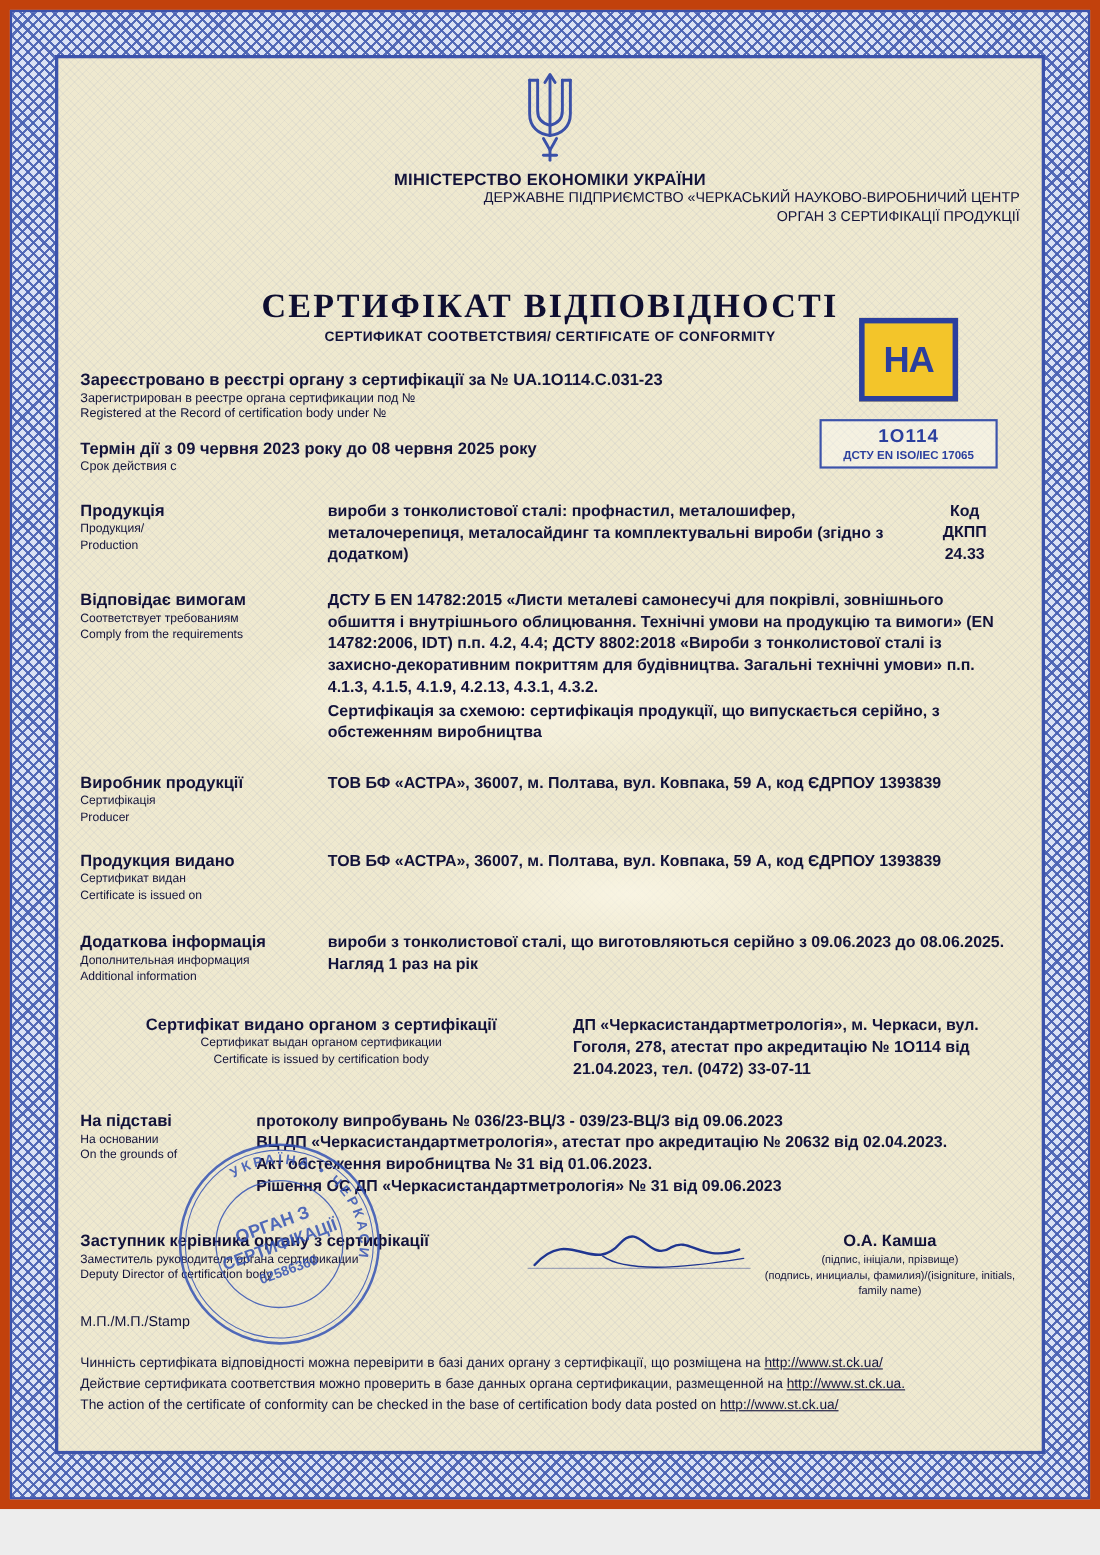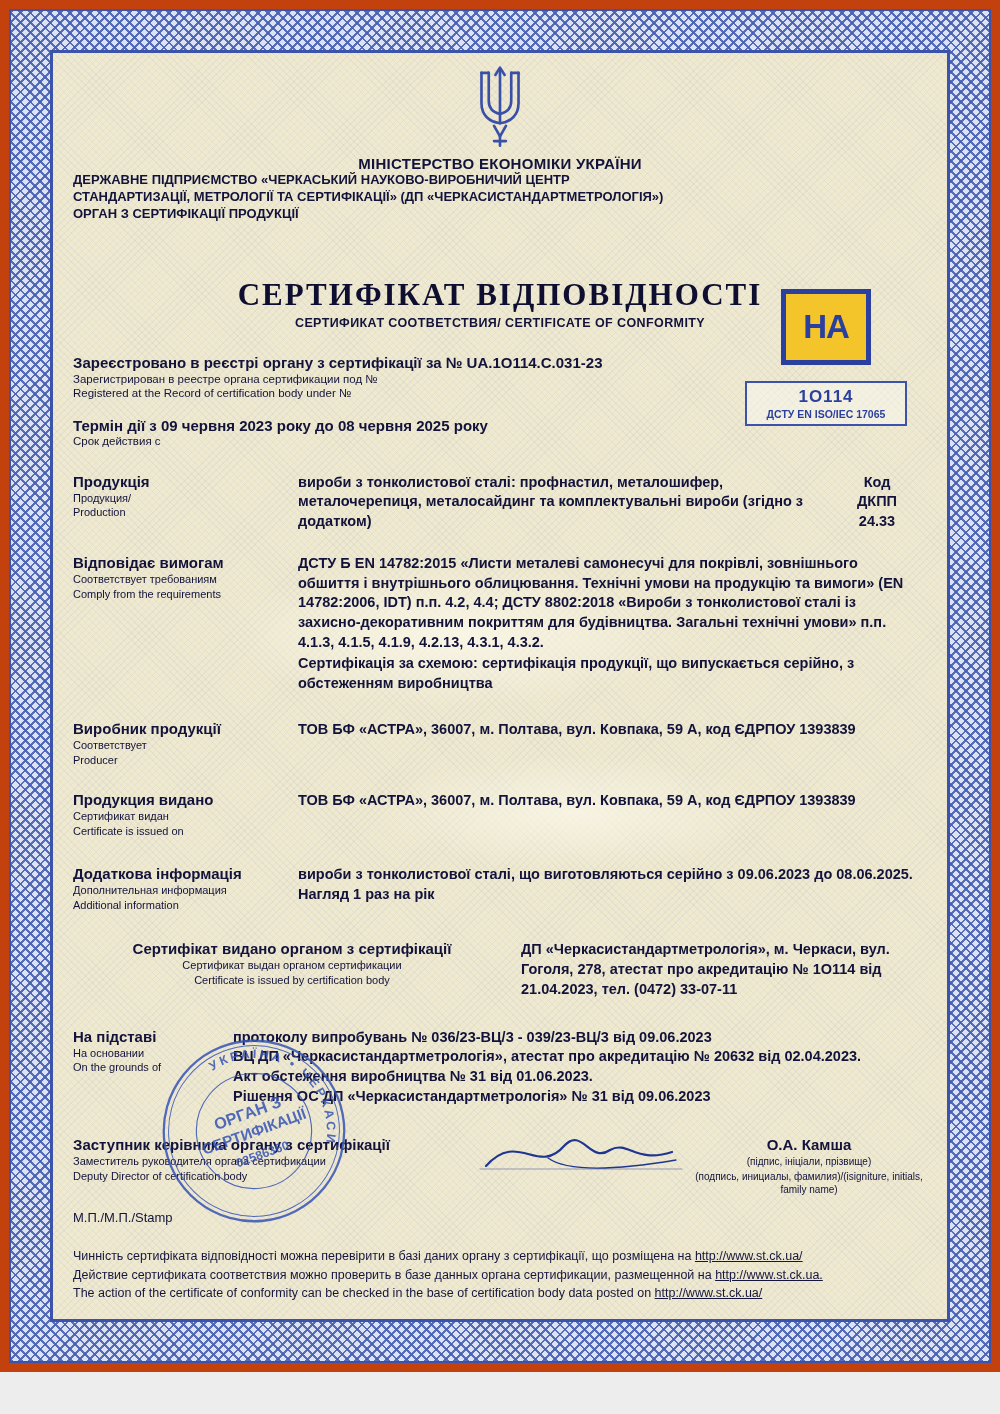--- a/index.html
+++ b/index.html
@@ -13,21 +13,21 @@
       #dbe2f4;}
   .inner{position:absolute;inset:50px;border:3px solid #3c53ab;color:#12123a;padding:12px 20px 8px;
     background:
       radial-gradient(ellipse 330px 100px at 45% 46%, rgba(250,246,230,1), rgba(250,246,230,0) 72%),
       radial-gradient(ellipse 280px 80px at 58% 60%, rgba(250,246,230,.85), rgba(250,246,230,0) 72%),
       repeating-linear-gradient(45deg, rgba(105,125,190,.07) 0 1px, transparent 1px 5px),
       repeating-linear-gradient(135deg, rgba(105,125,190,.07) 0 1px, transparent 1px 5px),
       #efe9cf;}
   .emblem{width:70px;height:86px;margin:0 auto;display:block;}
   .ministry{font-size:15px;font-weight:700;text-align:center;margin-top:4px;letter-spacing:.3px;}
-  .enterprise{font-size:13px;font-weight:700;text-align:left;line-height:1.3;}
+  .enterprise{font-size:13px;font-weight:400;text-align:right;line-height:1.3;}
   .title{margin-top:54px;text-align:center;font-family:"Liberation Serif",serif;font-size:31px;font-weight:700;letter-spacing:2px;color:#0e0e30;}
   .subtitle{text-align:center;font-size:12.5px;font-weight:700;margin-top:3px;letter-spacing:.4px;}
   .reg-block{margin-top:24px;width:690px;}
   .reg-ua{font-size:15px;font-weight:700;}
   .reg-small{font-size:11.5px;margin-top:2px;}
   .badge-col{position:absolute;right:40px;top:236px;width:162px;text-align:center;}
   .na-logo{width:80px;height:66px;margin:0 auto;background:#f3c52a;border:5px solid #2b3f9e;display:flex;align-items:center;justify-content:center;}
   .na-logo span{font-weight:700;color:#2b3f9e;font-size:33px;letter-spacing:-1px;}
   .badge-box{margin-top:16px;border:2px solid #3c53ab;padding:4px 4px;background:rgba(255,255,255,.38);color:#2b3f9e;}
   .badge-code{font-size:17px;font-weight:700;letter-spacing:1px;}
@@ -80,21 +80,20 @@
         <path d="M62 12 v42 c0 12 -8 18 -17 20"></path>
         <path d="M17 12 h11 M62 12 h11"></path>
         <path d="M36 92 l9 16 l9 -16"></path>
         <path d="M45 108 v14"></path>
         <path d="M36 115 h18"></path>
       </g>
     </svg>
 
     <div class="ministry">МІНІСТЕРСТВО ЕКОНОМІКИ УКРАЇНИ</div>
     <div class="enterprise">ДЕРЖАВНЕ ПІДПРИЄМСТВО «ЧЕРКАСЬКИЙ НАУКОВО-ВИРОБНИЧИЙ ЦЕНТР</div>
-    <div class="enterprise">СТАНДАРТИЗАЦІЇ, МЕТРОЛОГІЇ ТА СЕРТИФІКАЦІЇ» (ДП «ЧЕРКАСИСТАНДАРТМЕТРОЛОГІЯ»)</div>
     <div class="enterprise">ОРГАН З СЕРТИФІКАЦІЇ ПРОДУКЦІЇ</div>
 
     <div class="title">СЕРТИФІКАТ ВІДПОВІДНОСТІ</div>
     <div class="subtitle">СЕРТИФИКАТ СООТВЕТСТВИЯ/ CERTIFICATE OF CONFORMITY</div>
 
     <div class="badge-col">
       <div class="na-logo">
         <span>НА</span>
       </div>
       <div class="badge-box">
@@ -136,21 +135,21 @@
       </div>
       <div class="content">
         <p>ДСТУ Б EN 14782:2015 «Листи металеві самонесучі для покрівлі, зовнішнього обшиття і внутрішнього облицювання. Технічні умови на продукцію та вимоги» (EN 14782:2006, IDT) п.п. 4.2, 4.4; ДСТУ 8802:2018 «Вироби з тонколистової сталі із захисно-декоративним покриттям для будівництва. Загальні технічні умови» п.п. 4.1.3, 4.1.5, 4.1.9, 4.2.13, 4.3.1, 4.3.2.</p>
         <p class="scheme">Сертифікація за схемою: сертифікація продукції, що випускається серійно, з обстеженням виробництва</p>
       </div>
     </div>
 
     <div class="row r-producer">
       <div class="lbl">
         <div class="lbl-ua">Виробник продукції</div>
-        <div class="lbl-sub">Соответствует</div>
+        <div class="lbl-sub">Сертифікація</div>
         <div class="lbl-sub">Producer</div>
       </div>
       <div class="content">ТОВ БФ «АСТРА», 36007, м. Полтава, вул. Ковпака, 59 А, код ЄДРПОУ 1393839</div>
     </div>
 
     <div class="row r-issuedto">
       <div class="lbl">
         <div class="lbl-ua">Продукция видано</div>
         <div class="lbl-sub">Сертификат видан</div>
         <div class="lbl-sub">Certificate is issued on</div>

